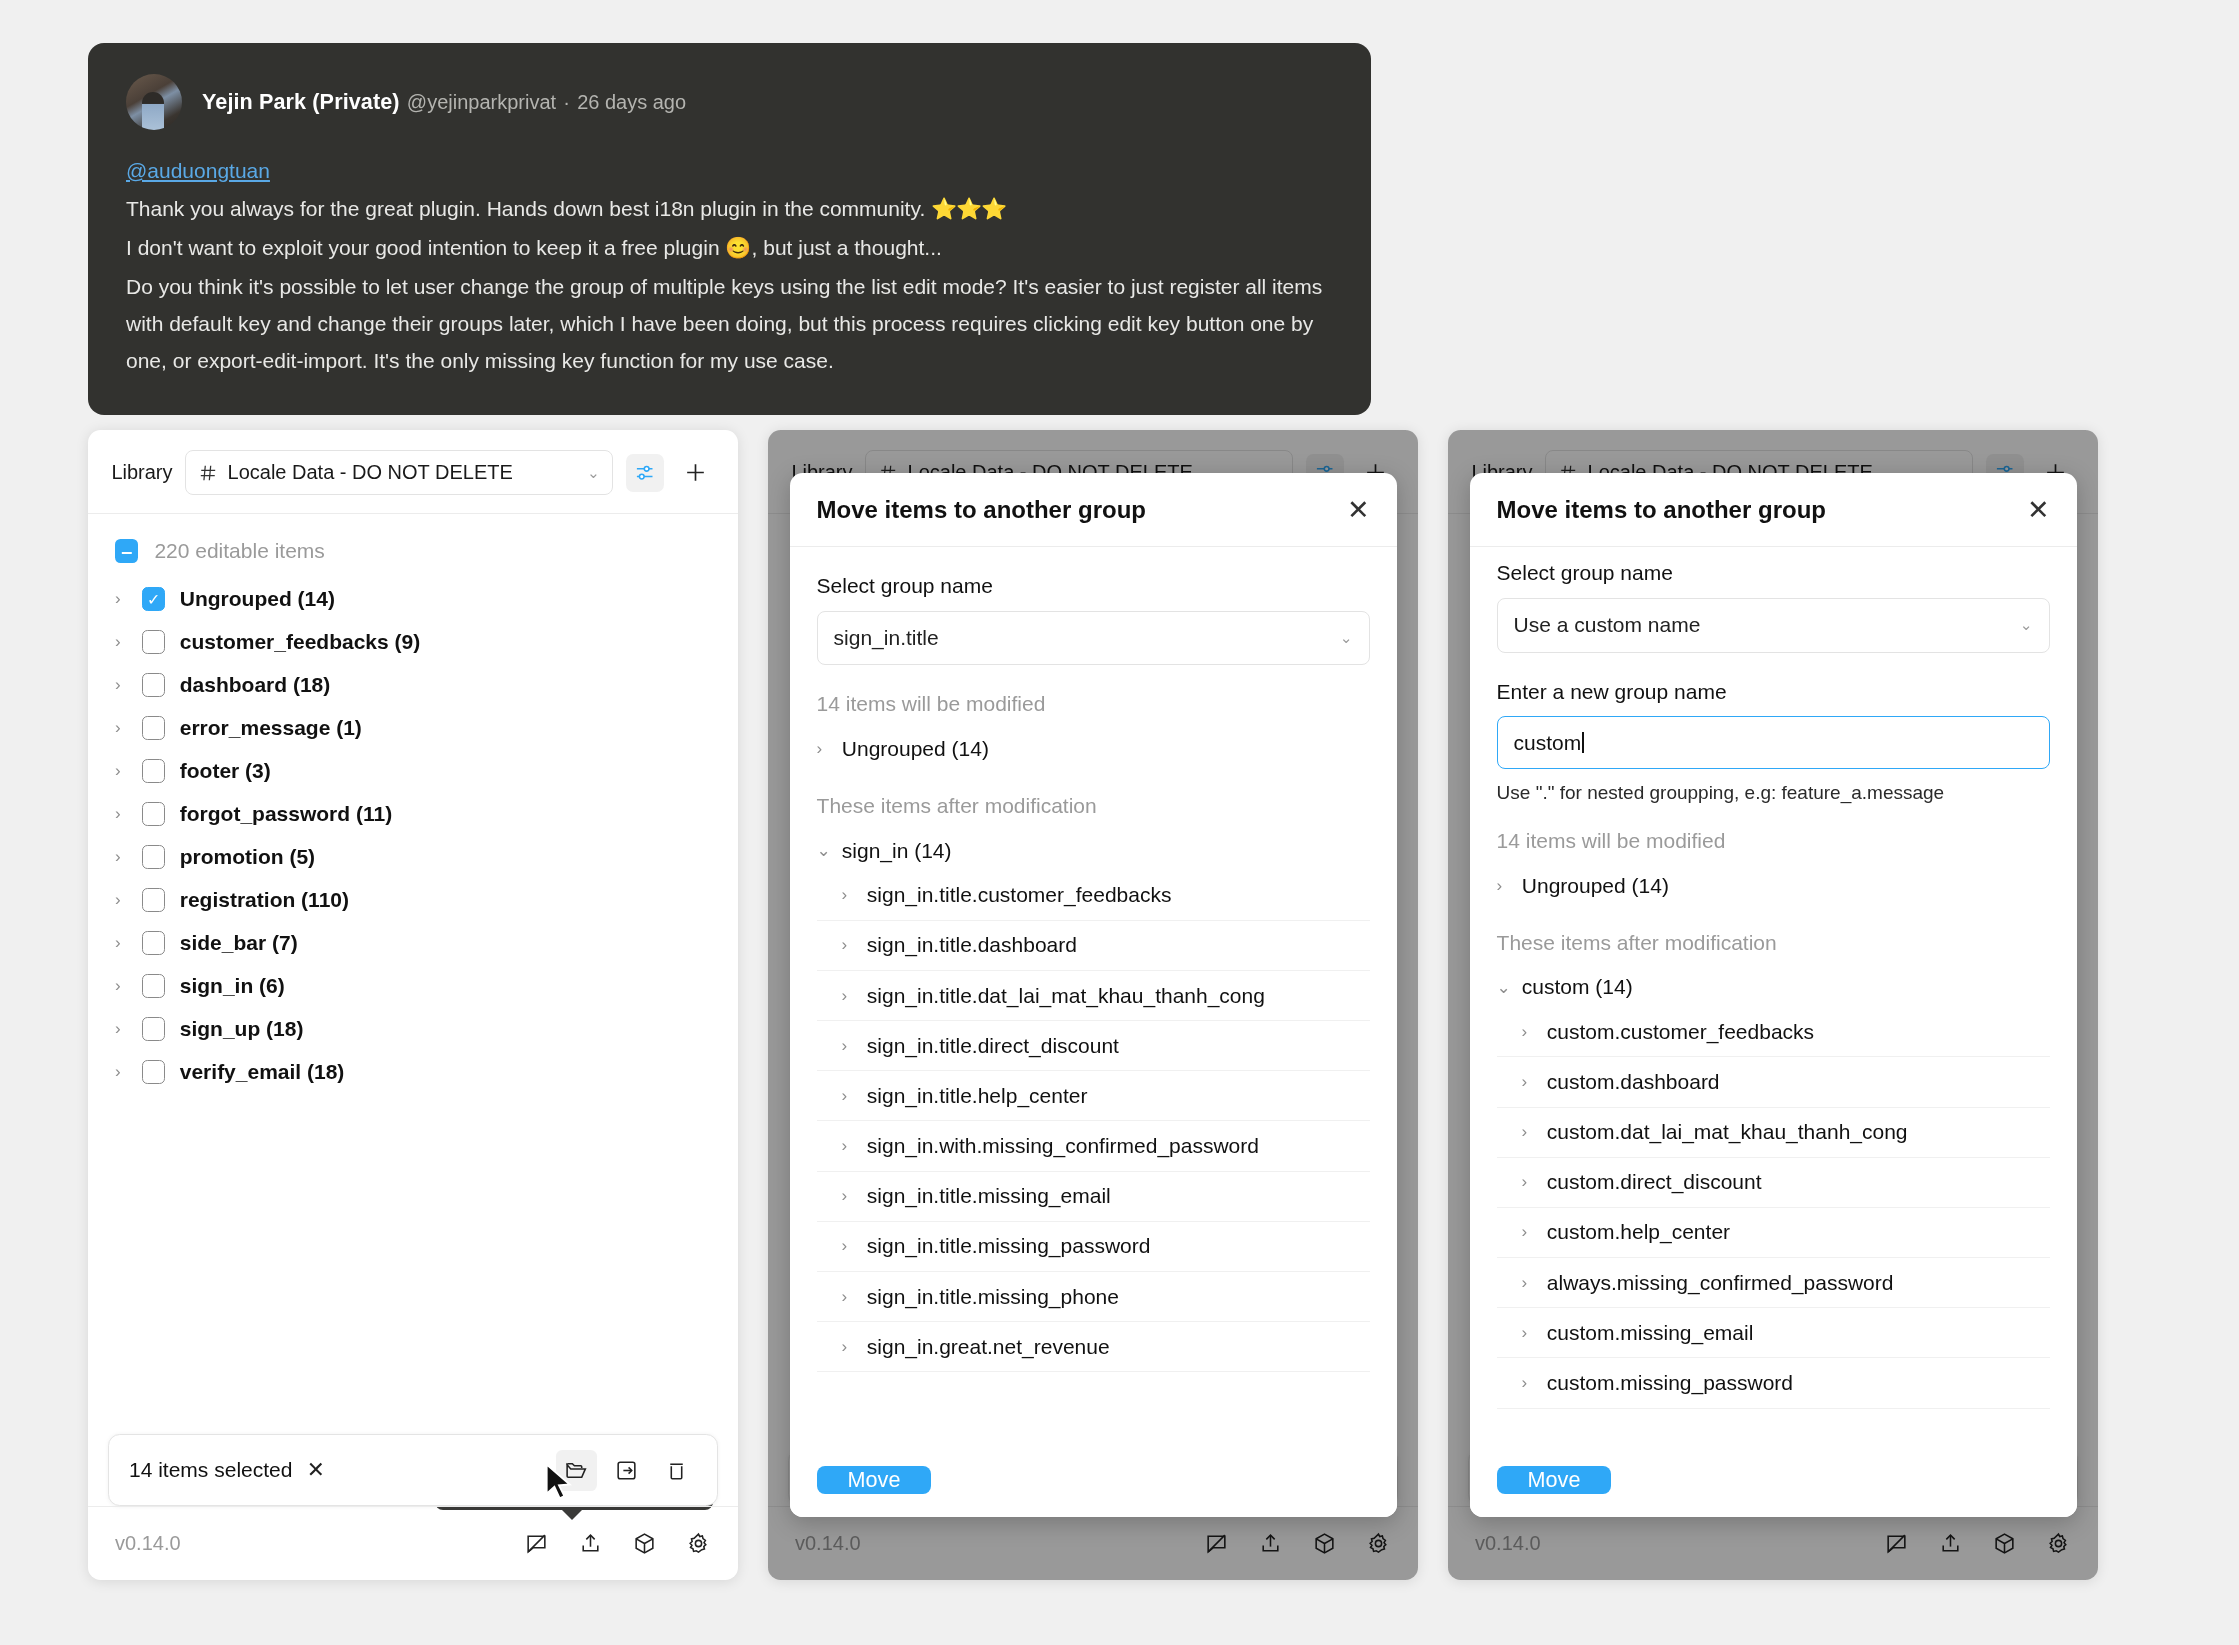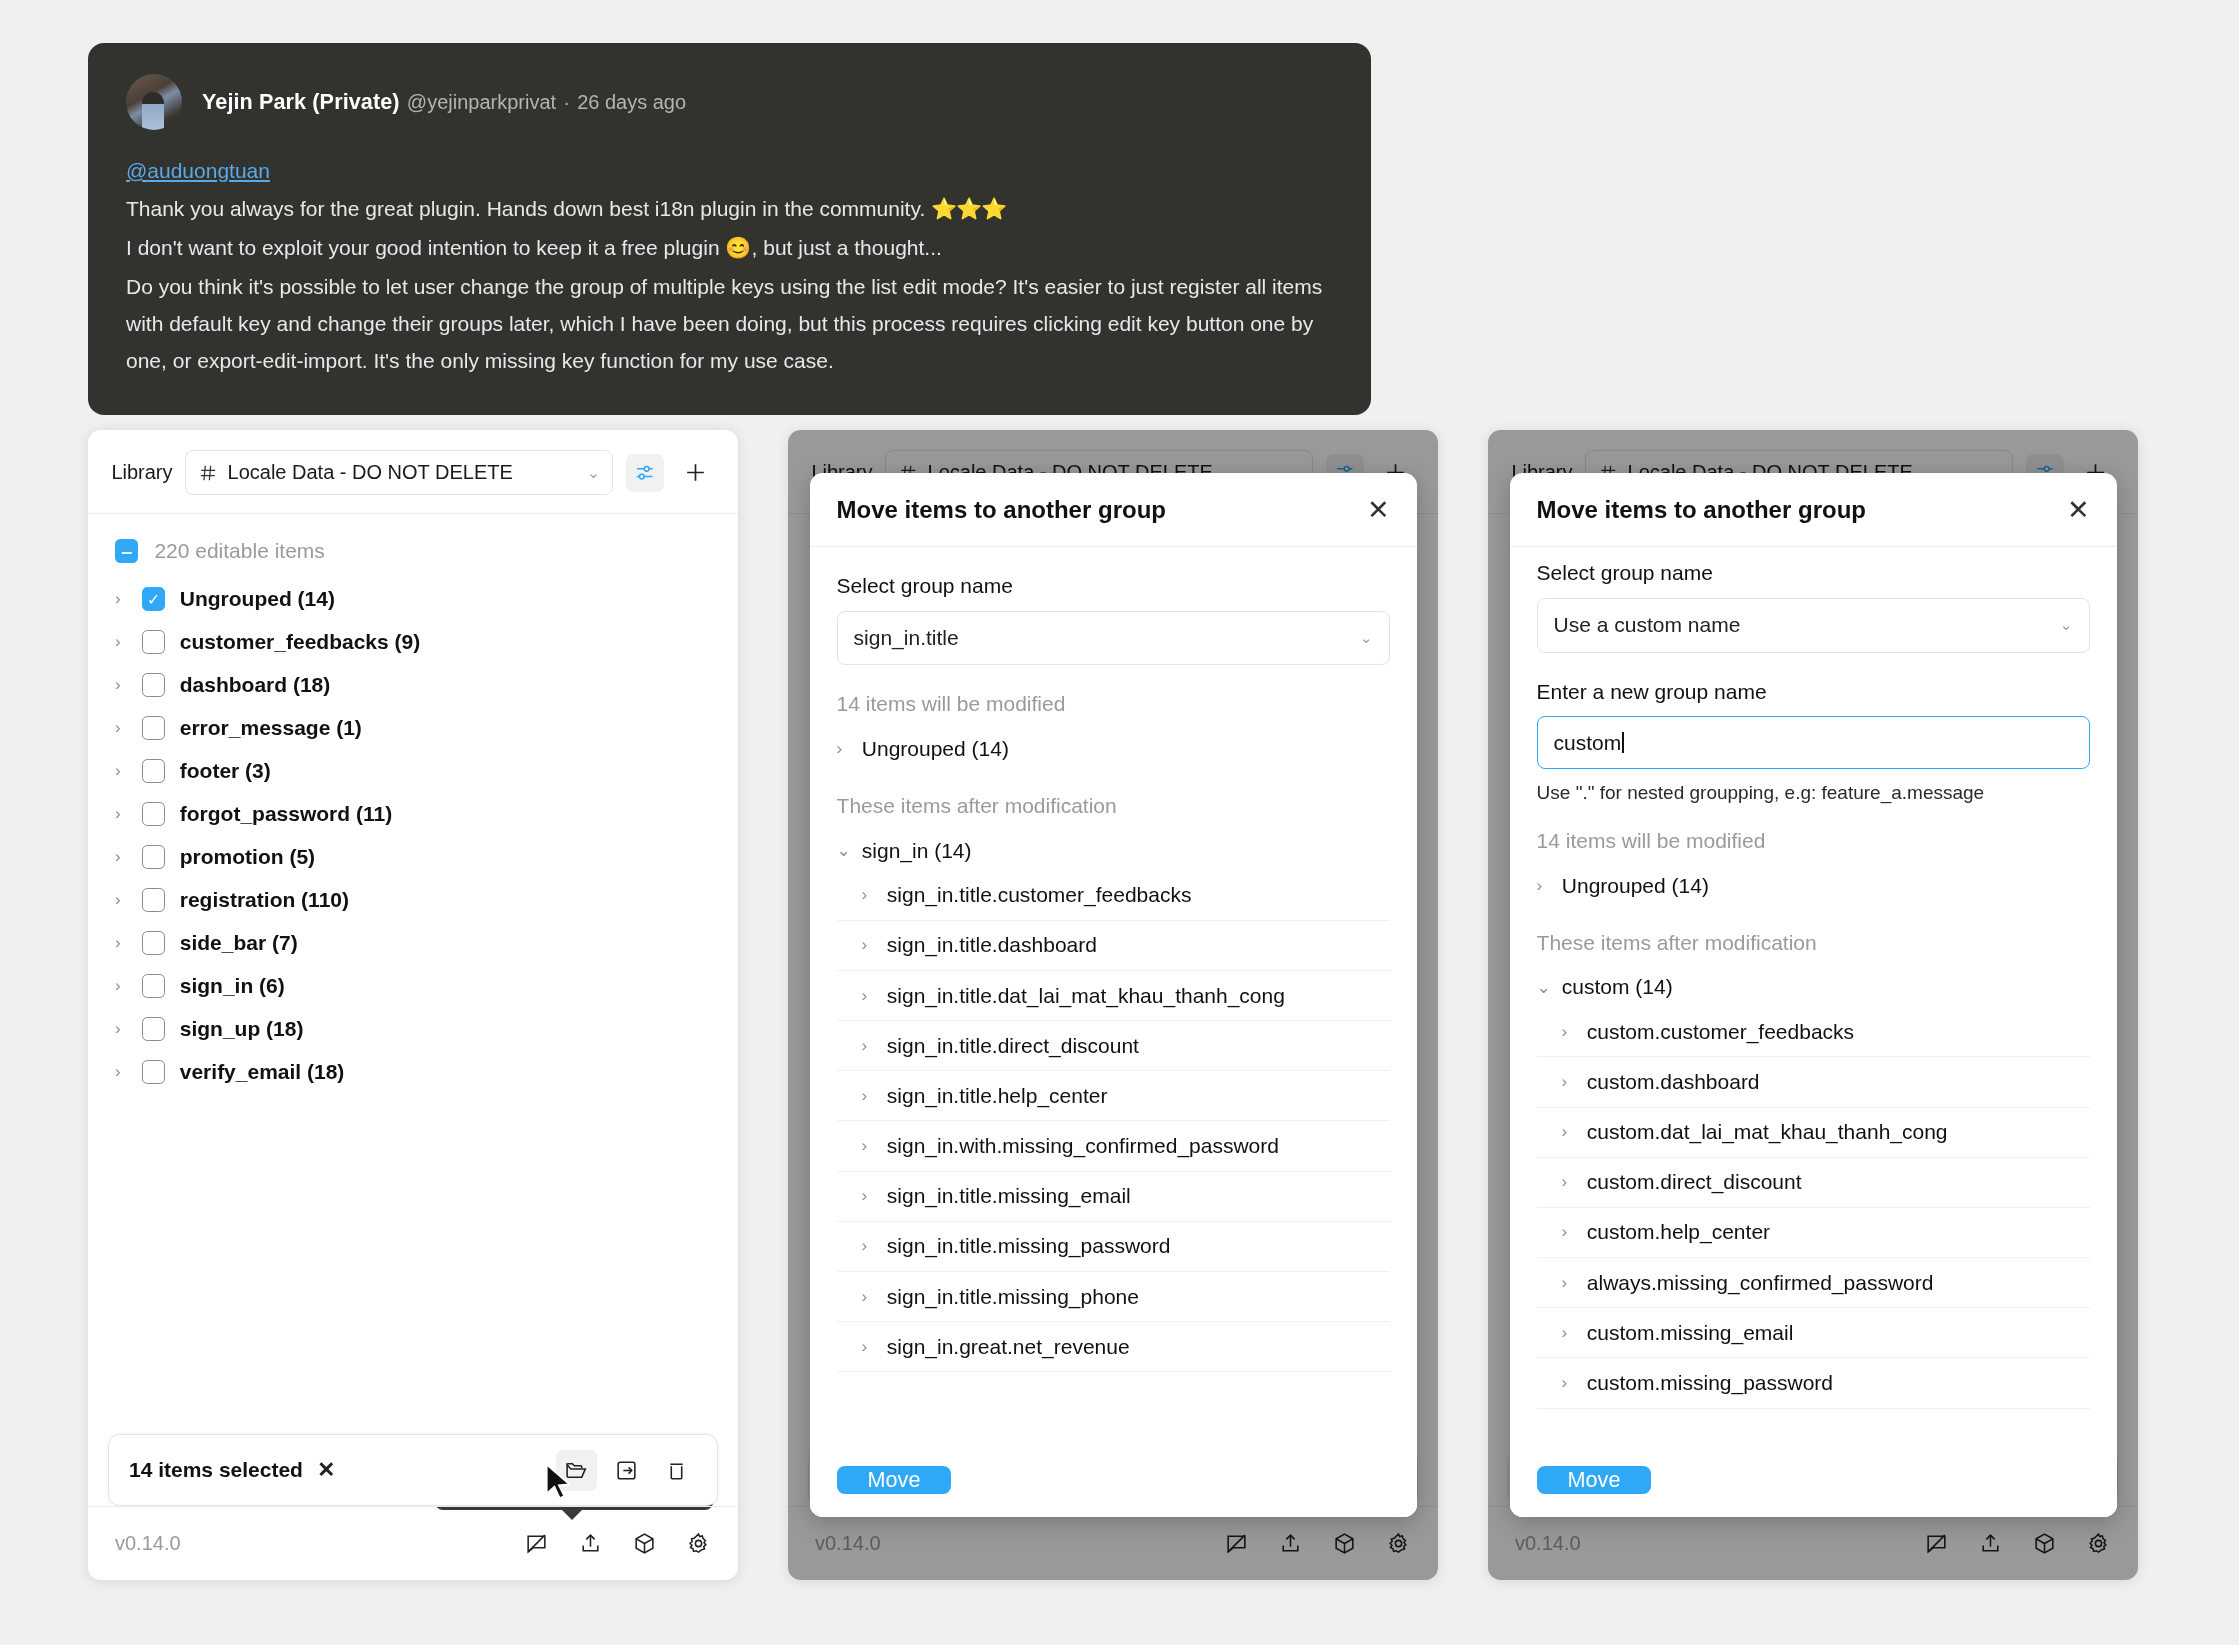--- a/index.html
+++ b/index.html
@@ -60,21 +60,21 @@
   .comment-body p { margin-bottom: 1.8px; }
   .stars { color: #ffc83d; letter-spacing: -0.9px; }
 
   
   .panels {
     position: absolute;
     left: 88px;
     top: 430px;
     width: 2079px;
     display: flex;
-    gap: 50px;
+    gap: 30px;
   }
   .panel {
     position: relative;
     width: 650px;
     height: 1150px;
     background: #ffffff;
     border-radius: 12.6px;
     box-shadow: 0 1.8px 12.6px rgba(0,0,0,0.10);
     overflow: hidden;
     flex: 0 0 auto;
@@ -141,21 +141,21 @@
   }
   .cbox.checked {
     background: #2fa8f7;
     border-color: #2fa8f7;
     display: flex; align-items: center; justify-content: center;
     color: #fff; font-size: 16px;
   }
   .group-label { font-size: 21px; color: #111; font-weight: bold; }
 
   
-  .sel-area { position: absolute; left: 0; right: 0; bottom: 74px; padding: 0 20px; font-weight: bold; }
+  .sel-area { position: absolute; left: 0; right: 0; bottom: 74px; padding: 0 20px; }
   .tooltip {
     position: absolute;
     right: 25px;
     bottom: 70px;
     background: #3a3a38;
     color: #fff;
     font-size: 19px;
     padding: 11.7px 18px;
     border-radius: 8px;
     white-space: nowrap;

